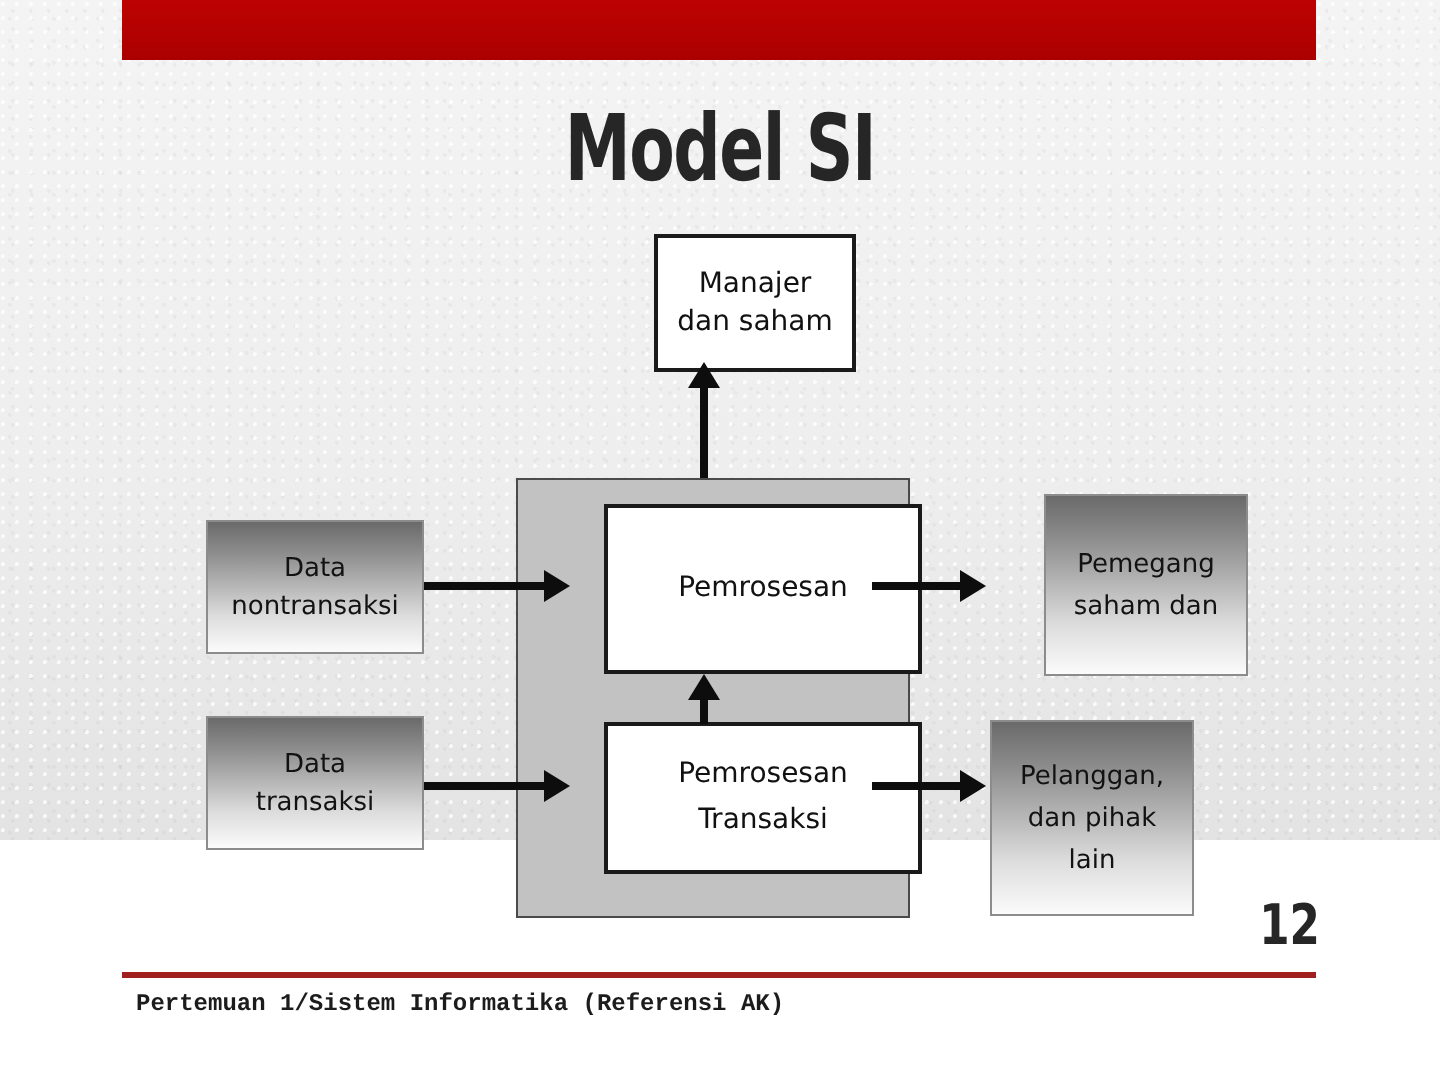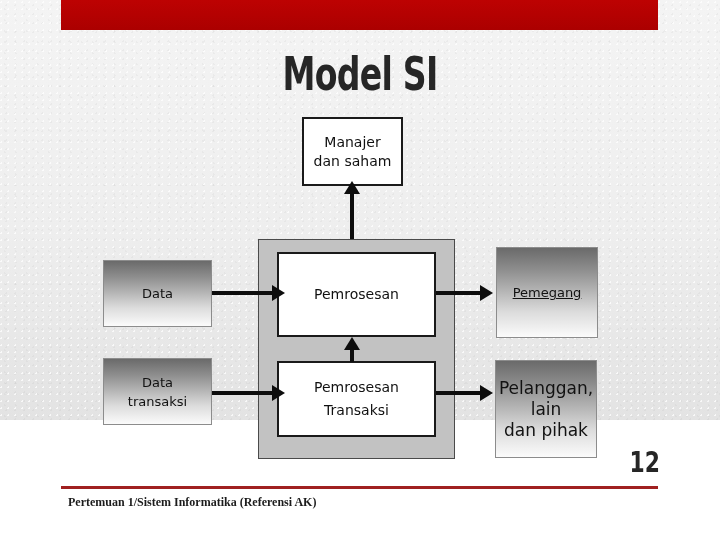--- a/index.html
+++ b/index.html
@@ -68,20 +68,21 @@
   }
   .box .txt {
     width: 100%;
     padding: 0 4px;
   }
 
   
   .box-white {
     background: #ffffff;
     border: 2px solid #1a1a1a;
+    margin-left: 25px;
   }
 
   
   .box-grad {
     border: 1px solid #8c8c8c;
     background: linear-gradient(180deg, #6a6a6a 0%, #8d8d8d 24%, #b4b4b4 48%, #dcdcdc 72%, #fbfbfb 100%);
     color: #121212;
   }
 
   
@@ -142,21 +143,21 @@
     left: 61px;
     top: 486px;
     width: 597px;
     height: 3px;
     background: #a02020;
   }
   #footer-text {
     position: absolute;
     left: 68px;
     top: 494px;
-    font-family: Liberation Serif, serif;
+    font-family: Liberation Mono, monospace;
     font-weight: bold;
     font-size: 12px;
     line-height: 16px;
     color: #1c1c1c;
     white-space: nowrap;
   }
 </style>
 </head>
 <body>
 
@@ -190,47 +191,49 @@
       <div>Transaksi</div>
     </div>
   </div>
 
   <div class="vline" style="left:350px; top:348px; height:14px;"></div>
   <div class="arrow-up" style="left:344px; top:337px;"></div>
 
   <div class="box box-grad" style="left:103px; top:260px; width:109px; height:67px; font-size:13px; line-height:19px;">
     <div class="txt">
       <div>Data</div>
+      <div>nontransaksi</div>
     </div>
   </div>
 
   <div class="box box-grad" style="left:103px; top:358px; width:109px; height:67px; font-size:13px; line-height:19px;">
     <div class="txt">
       <div>Data</div>
       <div>transaksi</div>
     </div>
   </div>
 
   <div class="hline" style="left:212px; top:291px; width:62px;"></div>
   <div class="arrow-right" style="left:272px; top:285px;"></div>
 
   <div class="hline" style="left:212px; top:391px; width:62px;"></div>
   <div class="arrow-right" style="left:272px; top:385px;"></div>
 
-  <div class="box box-grad" style="left:496px; top:247px; width:102px; height:91px; font-size:13px; line-height:21px;text-decoration:underline;">
+  <div class="box box-grad" style="left:522px; top:247px; width:102px; height:91px; font-size:13px; line-height:21px;">
     <div class="txt">
       <div>Pemegang</div>
-    </div>
-  </div>
-
-  <div class="box box-grad" style="left:495px; top:360px; width:102px; height:98px; font-size:17px; line-height:21px;">
+      <div>saham dan</div>
+    </div>
+  </div>
+
+  <div class="box box-grad" style="left:495px; top:360px; width:102px; height:98px; font-size:13px; line-height:21px;">
     <div class="txt">
       <div>Pelanggan,</div>
+      <div>dan pihak</div>
       <div>lain</div>
-      <div>dan pihak</div>
     </div>
   </div>
 
   <div class="hline" style="left:436px; top:291px; width:46px;"></div>
   <div class="arrow-right" style="left:480px; top:285px;"></div>
 
   <div class="hline" style="left:436px; top:391px; width:46px;"></div>
   <div class="arrow-right" style="left:480px; top:385px;"></div>
 
   <div id="page-number">12</div>

